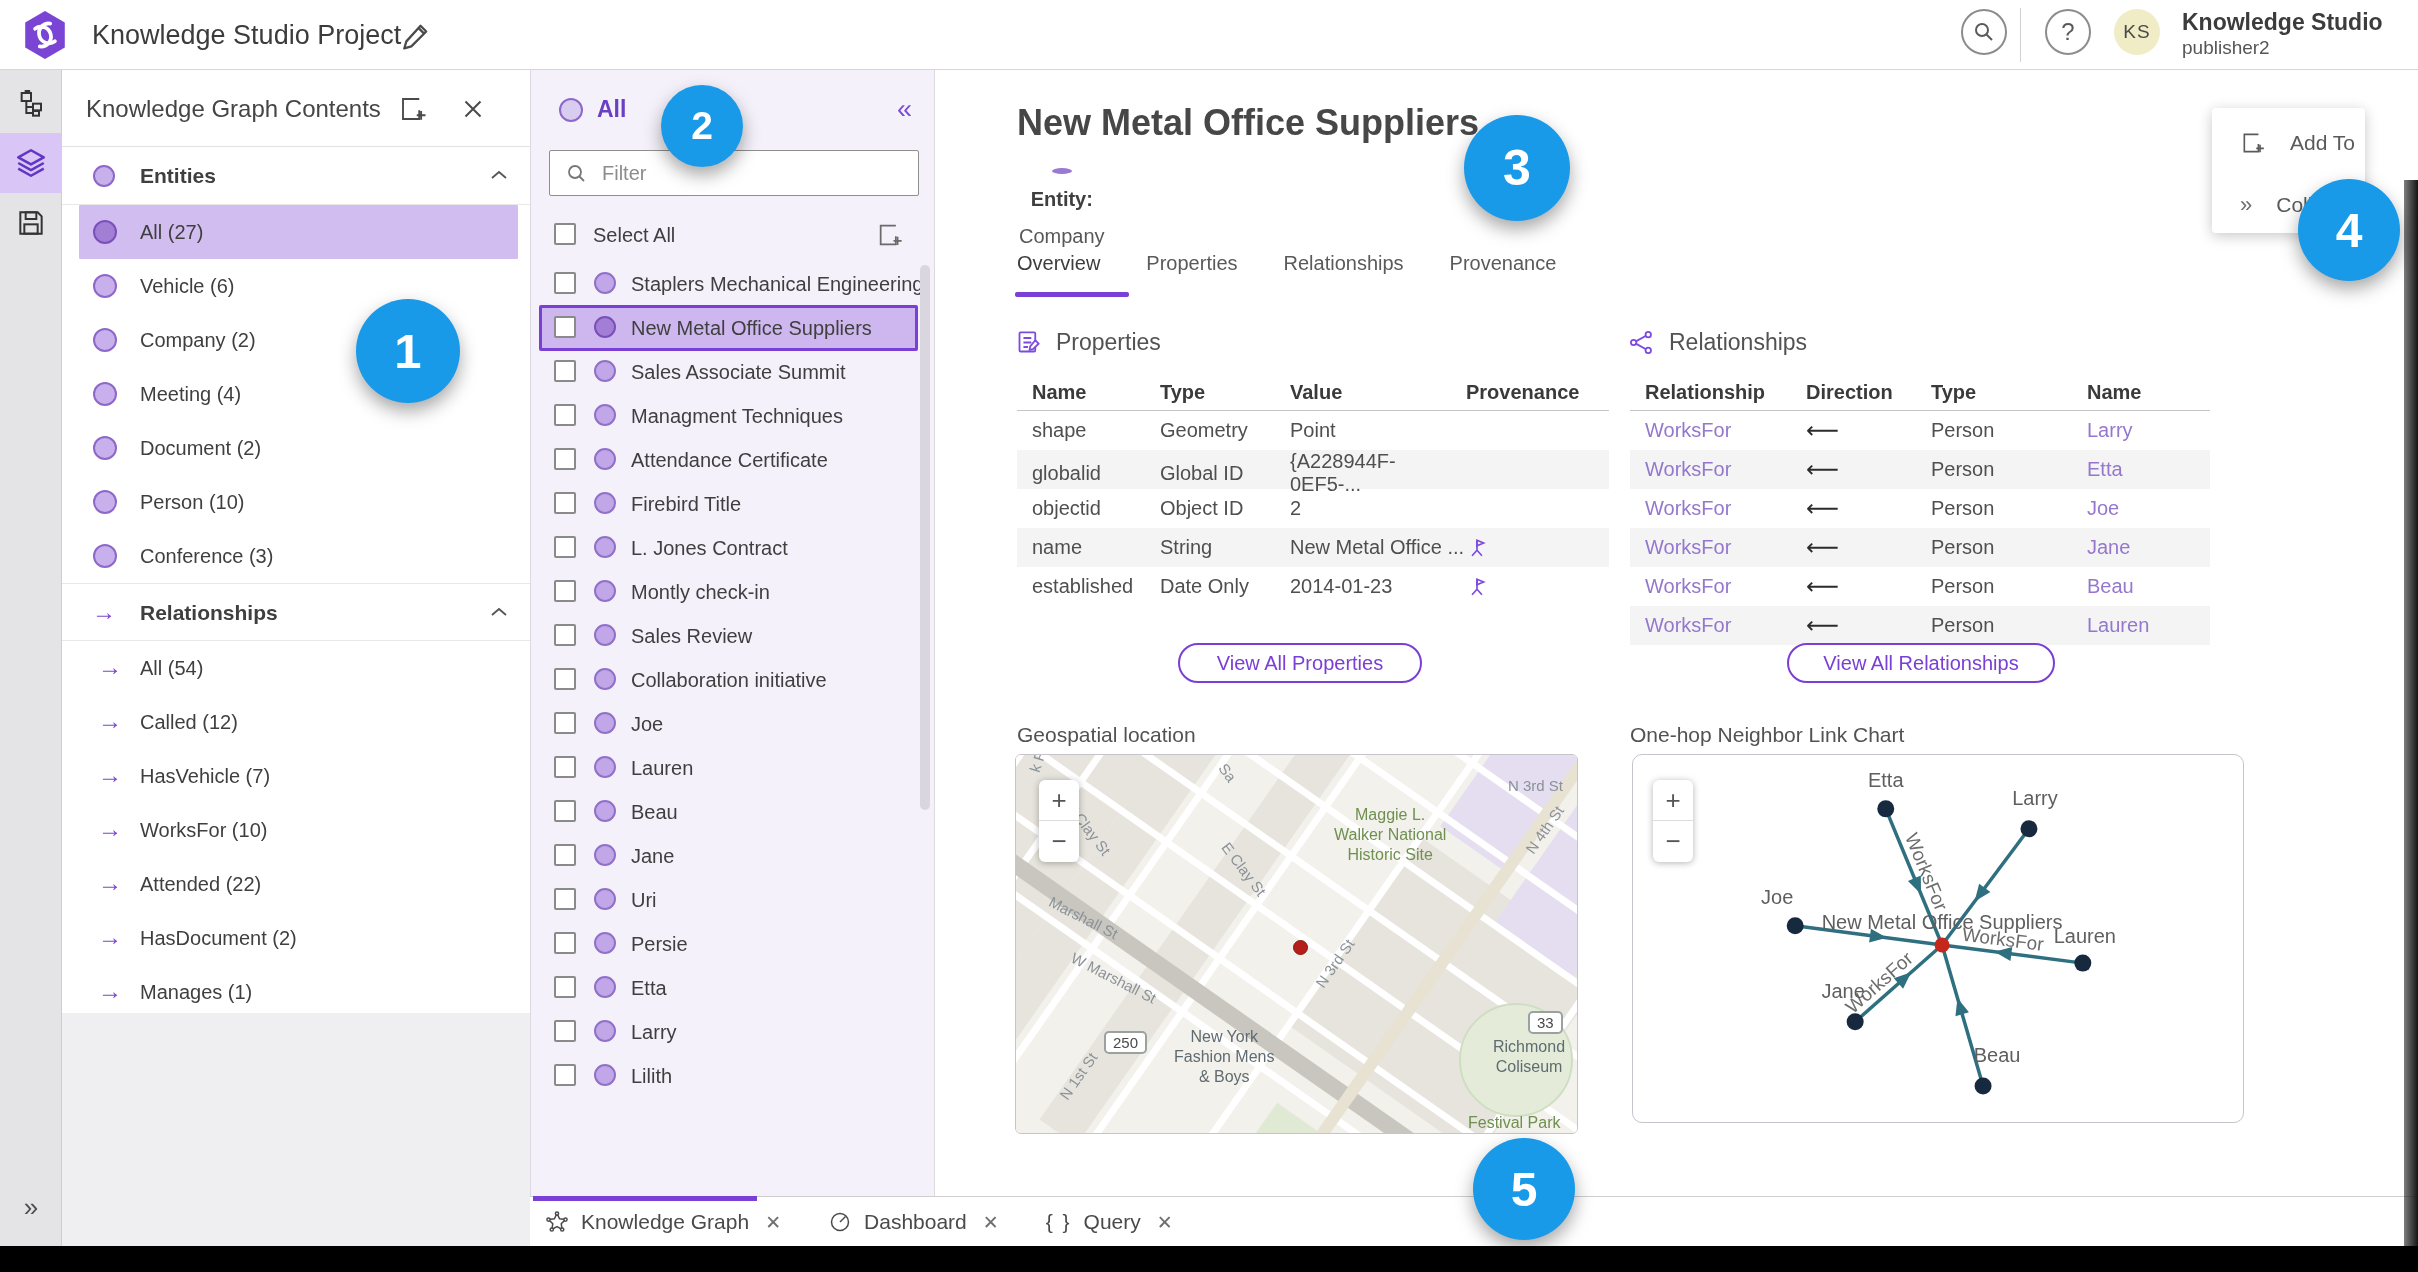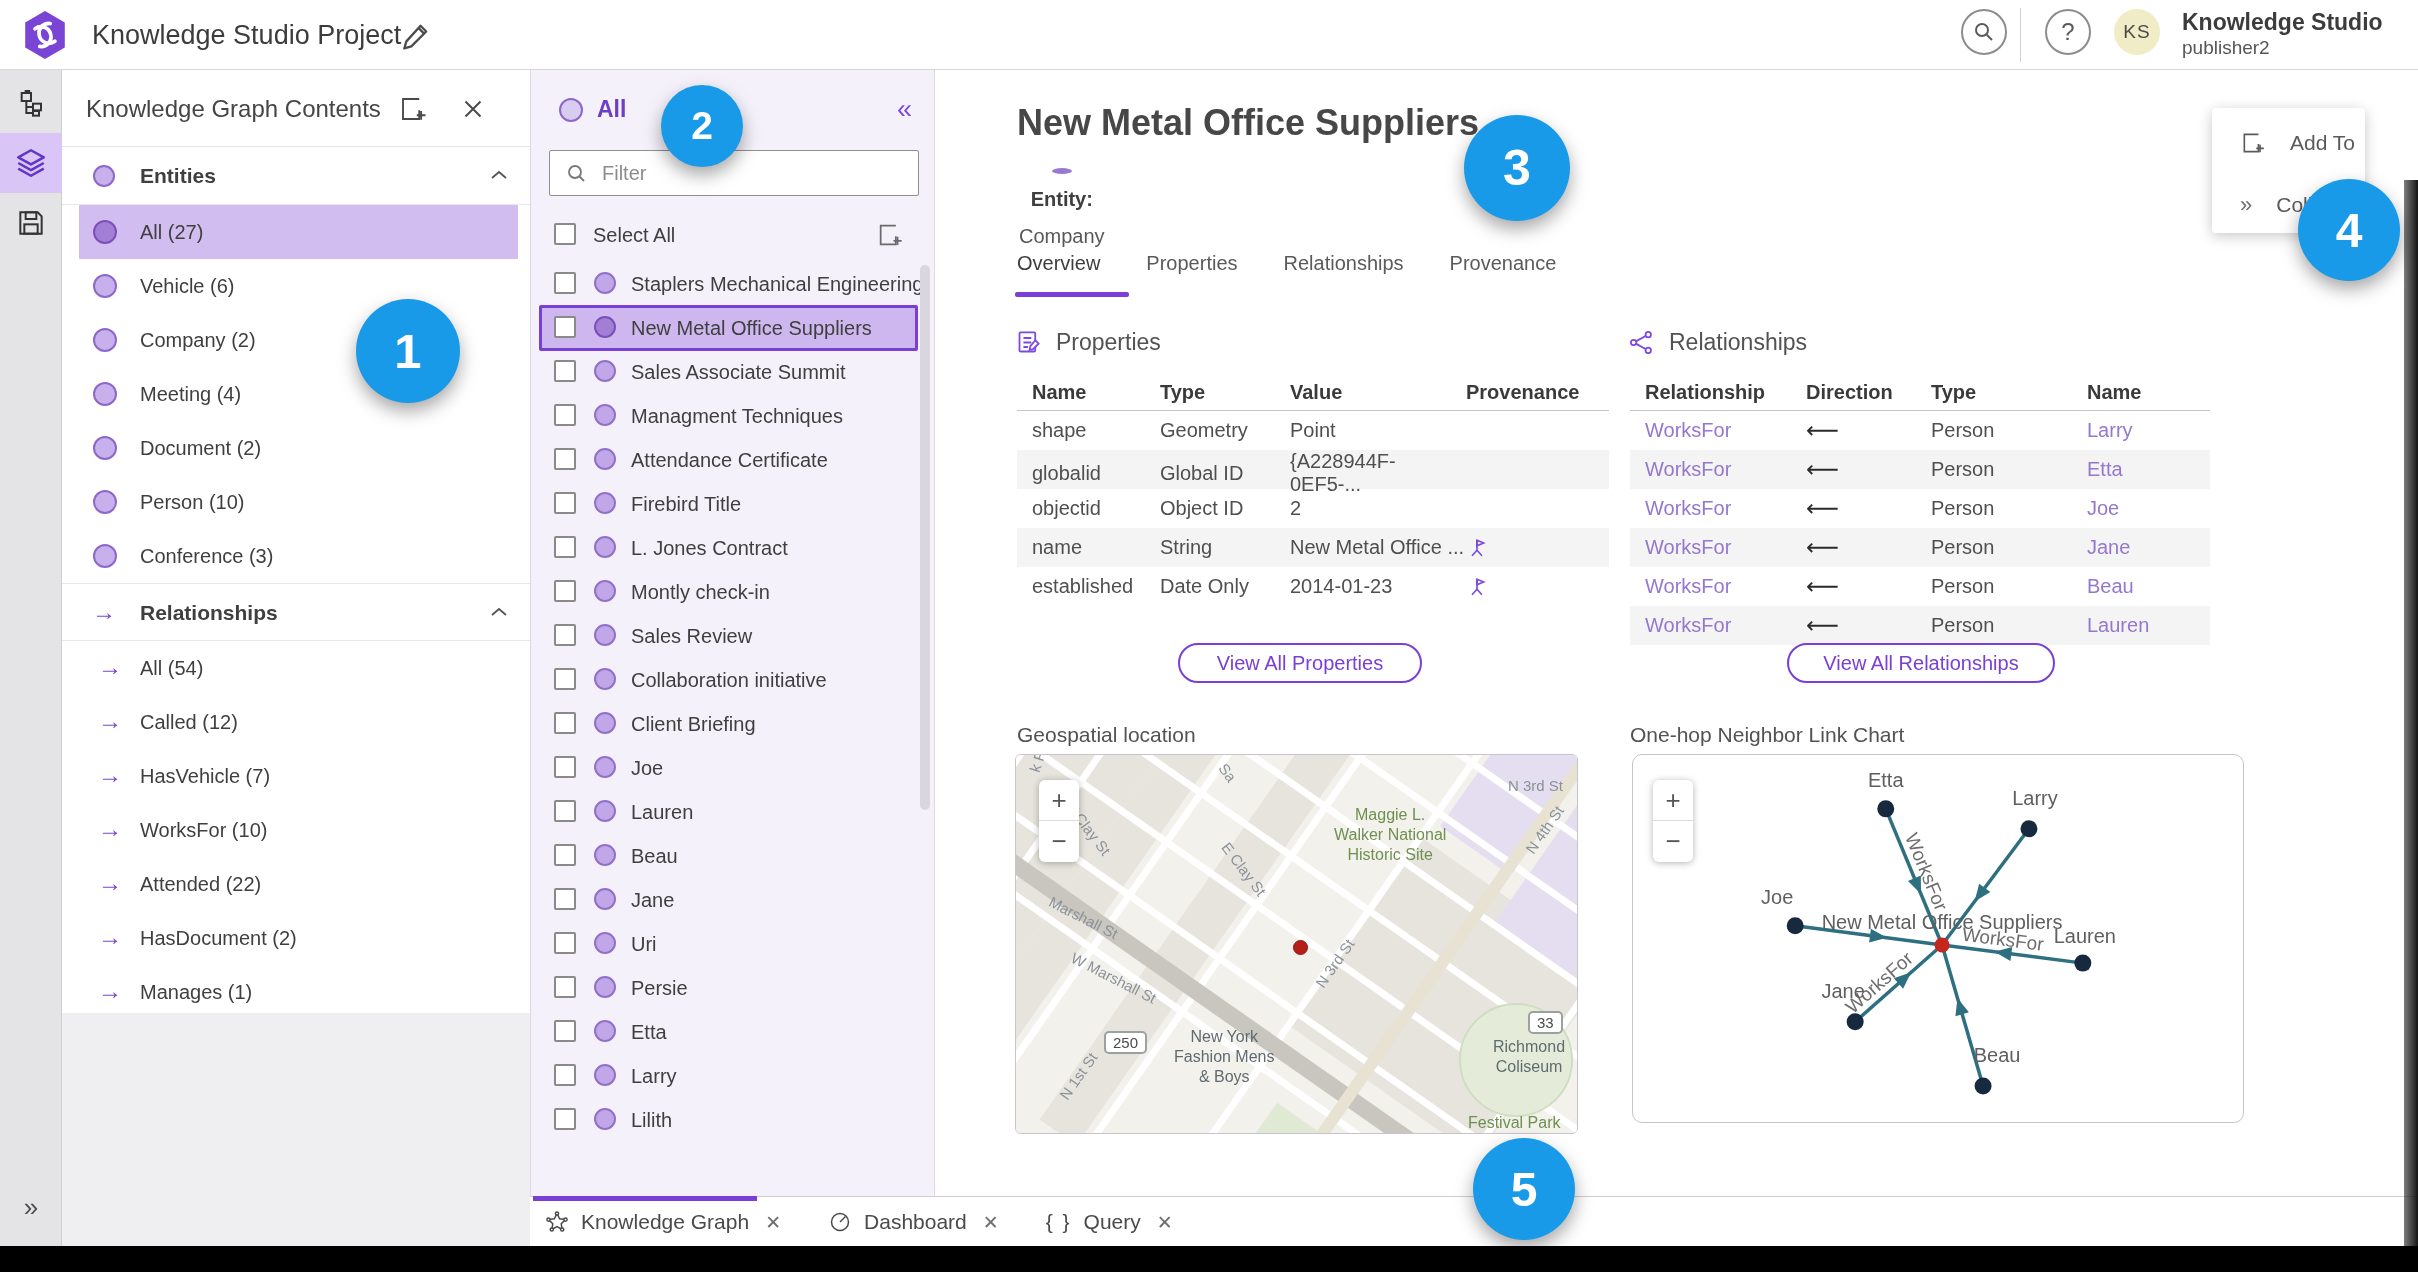--- a/index.html
+++ b/index.html
@@ -395,26 +395,20 @@
         <span class="li-box"></span>
         <span class="checkbox"></span>
         <span class="li-circle"></span>
         <span class="li-label">Sales Review</span>
       </div>
       <div class="li-row">
         <span class="li-box"></span>
         <span class="checkbox"></span>
         <span class="li-circle"></span>
         <span class="li-label">Collaboration initiative</span>
-      </div>
-      <div class="li-row">
-        <span class="li-box"></span>
-        <span class="checkbox"></span>
-        <span class="li-circle"></span>
-        <span class="li-label">Client Briefing</span>
       </div>
       <div class="li-row">
         <span class="li-box"></span>
         <span class="checkbox"></span>
         <span class="li-circle"></span>
         <span class="li-label">Joe</span>
       </div>
       <div class="li-row">
         <span class="li-box"></span>
         <span class="checkbox"></span>

